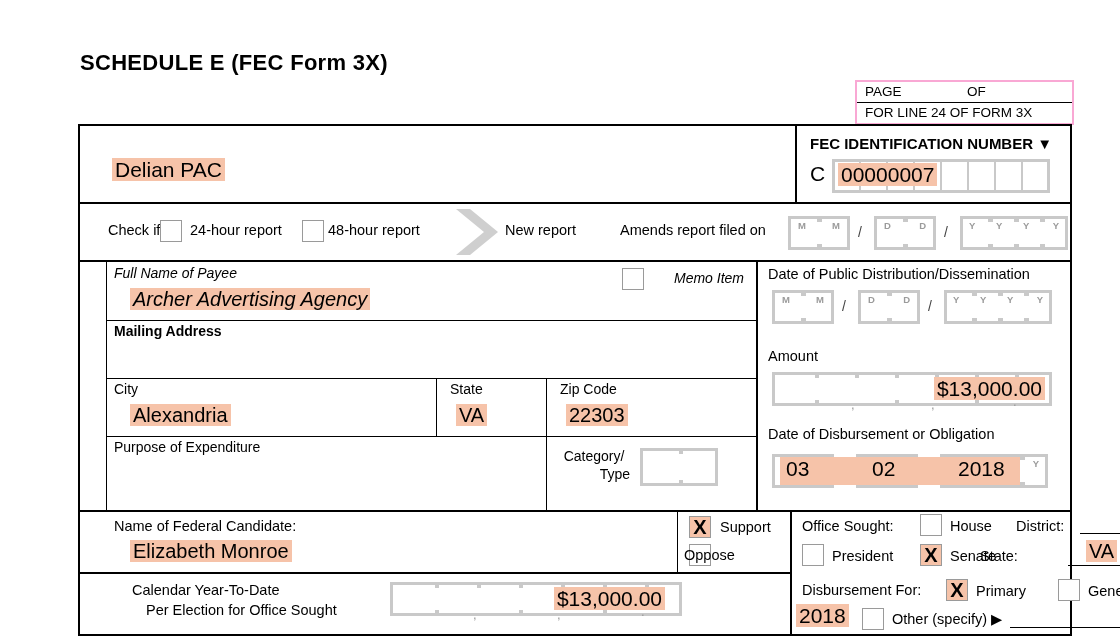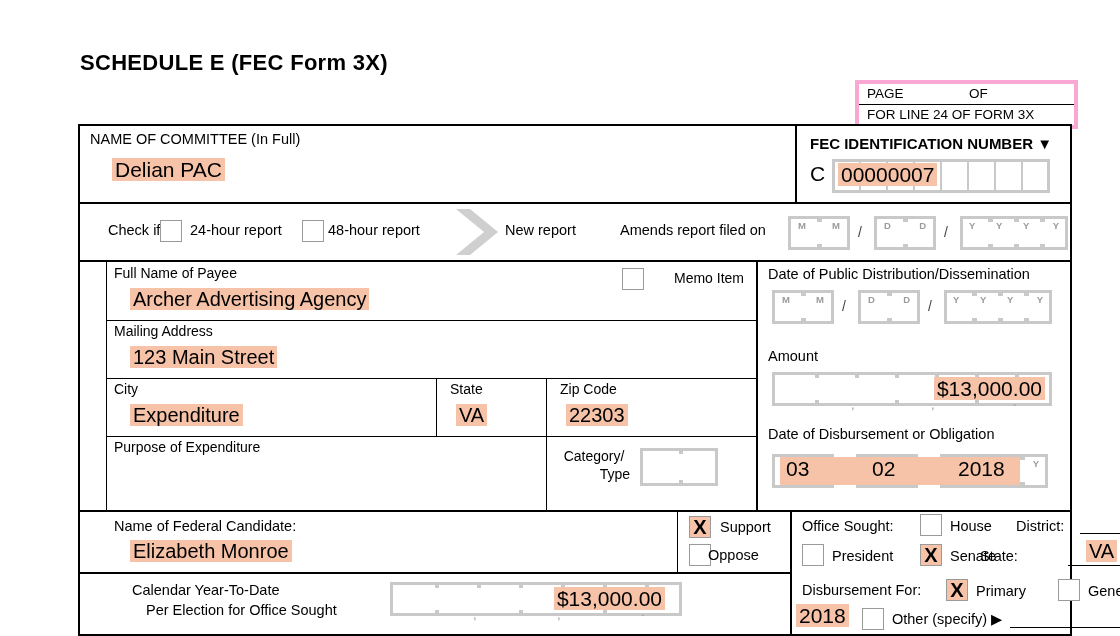--- a/index.html
+++ b/index.html
@@ -11,21 +11,21 @@
     overflow:hidden;
   }
   .page{position:relative;width:1120px;height:636px;}
 
   
   .title-wrap{position:absolute;left:80px;top:50px;}
   .title-main{font-size:22px;font-weight:bold;letter-spacing:.3px;white-space:nowrap;}
   .title-sub{font-size:16px;font-weight:bold;letter-spacing:.2px;margin-top:3px;white-space:nowrap;}
 
   
-  .pagebox{position:absolute;left:855px;top:80px;width:215px;border:4px solid #f9a8d4;background:#fff;}
+  .pagebox{position:absolute;left:855px;top:80px;width:215px;border:2px solid #f9a8d4;background:#fff;}
   .pagebox .r1{height:20px;border-bottom:1px solid #000;position:relative;}
   .pagebox .r2{height:20px;position:relative;}
   .pagebox .lbl{position:absolute;font-size:13.5px;top:2px;white-space:nowrap;}
 
   
   .frame{position:absolute;left:78px;top:124px;width:994px;height:512px;border:2px solid #000;box-sizing:border-box;background:#fff;}
 
   
   .hdr{position:relative;height:76px;border-bottom:2px solid #000;}
   .hdr .vline{position:absolute;left:715px;top:0;bottom:0;width:2px;background:#000;}
@@ -92,21 +92,20 @@
     </div>
     <div class="r2">
       <span class="lbl" style="left:8px">FOR LINE 24 OF FORM 3X</span>
     </div>
   </div>
 
   <div class="frame">
 
     <div class="hdr">
       <div class="vline"></div>
-      <span class="lbl">NAME OF COMMITTEE (In Full)</span>
       <span class="val"><span class="hl">Delian PAC</span></span>
 
       <span class="feclbl">FEC IDENTIFICATION NUMBER ▼</span>
       <div class="fecbox">
         <span class="cchar">C</span>
         <div class="combo">
           <div class="seg" style="left:24px"></div>
             <div class="seg" style="left:51px"></div>
           <div class="seg" style="left:78px"></div>
             <div class="seg" style="left:105px"></div>
@@ -159,35 +158,34 @@
           <span class="tick" style="left:77px;bottom:-1px"></span>
       </div>
     </div>
 
     <div class="lower">
       <div class="vsplit"></div>
 
       <div class="leftcol">
         <div class="gutter"></div>
 
-        <div class="lrow" style="top:0;height:58px;border-bottom:1px solid #000;">
+        <div class="lrow" style="top:0;height:58px;border-bottom:1px solid #000;font-style:italic;">
           <span class="cap">Full Name of Payee</span>
           <span class="val"><span class="hl">Archer Advertising Agency</span></span>
           <span class="cbx" style="right:112px;top:6px"></span>
           <span class="cap" style="left:auto;right:12px;top:8px">Memo Item</span>
         </div>
 
-        <div class="lrow" style="top:58px;height:58px;border-bottom:1px solid #000;">
+        <div class="lrow" style="top:58px;height:58px;border-bottom:1px solid #000;font-weight:bold;">
           <span class="cap">Mailing Address</span>
-          <span class="val"><span class="hl">123 Main Street</span></span>
         </div>
 
         <div class="lrow" style="top:116px;height:58px;border-bottom:1px solid #000;">
           <span class="cap">City</span>
-          <span class="val"><span class="hl">Expenditure</span></span>
+          <span class="val"><span class="hl">Alexandria</span></span>
           <span style="position:absolute;left:330px;top:0;bottom:0;width:1px;background:#000"></span>
           <span class="cap" style="left:344px">State</span>
           <span class="val" style="left:350px"><span class="hl">VA</span></span>
           <span style="position:absolute;left:440px;top:0;bottom:0;width:1px;background:#000"></span>
           <span class="cap" style="left:454px">Zip Code</span>
           <span class="val" style="left:460px"><span class="hl">22303</span></span>
         </div>
 
         <div class="lrow" style="top:174px;height:74px;">
           <span class="cap">Purpose of Expenditure</span>
@@ -289,21 +287,21 @@
         <div class="vs"></div>
         <div class="hs"></div>
         <div class="vs2"></div>
 
         <span class="small" style="position:absolute;left:34px;top:8px">Name of Federal Candidate:</span>
         <span style="position:absolute;left:50px;top:30px;font-size:20px"><span class="hl">Elizabeth Monroe</span></span>
 
         <span style="position:absolute;left:609px;top:6px;width:22px;height:22px;border:1.5px solid #9a9a9a;background:#f6c3a9;box-sizing:border-box;text-align:center"><span class="xmark">X</span></span>
         <span class="small" style="position:absolute;left:640px;top:9px">Support</span>
         <span class="cbx" style="left:609px;top:34px"></span>
-        <span class="small" style="position:absolute;left:628px;top:37px">Oppose</span>
+        <span class="small" style="position:absolute;left:604px;top:37px">Oppose</span>
 
         <span class="small" style="position:absolute;left:722px;top:8px">Office Sought:</span>
         <span class="cbx" style="left:840px;top:4px"></span>
         <span class="small" style="position:absolute;left:870px;top:8px">House</span>
         <span class="small" style="position:absolute;left:936px;top:8px">District:</span>
         <span class="ul" style="position:absolute;left:1000px;top:22px;width:66px;height:1px"></span>
 
         <span class="cbx" style="left:722px;top:34px"></span>
         <span class="small" style="position:absolute;left:752px;top:38px">President</span>
         <span style="position:absolute;left:840px;top:34px;width:22px;height:22px;border:1.5px solid #9a9a9a;background:#f6c3a9;box-sizing:border-box;text-align:center"><span class="xmark">X</span></span>

